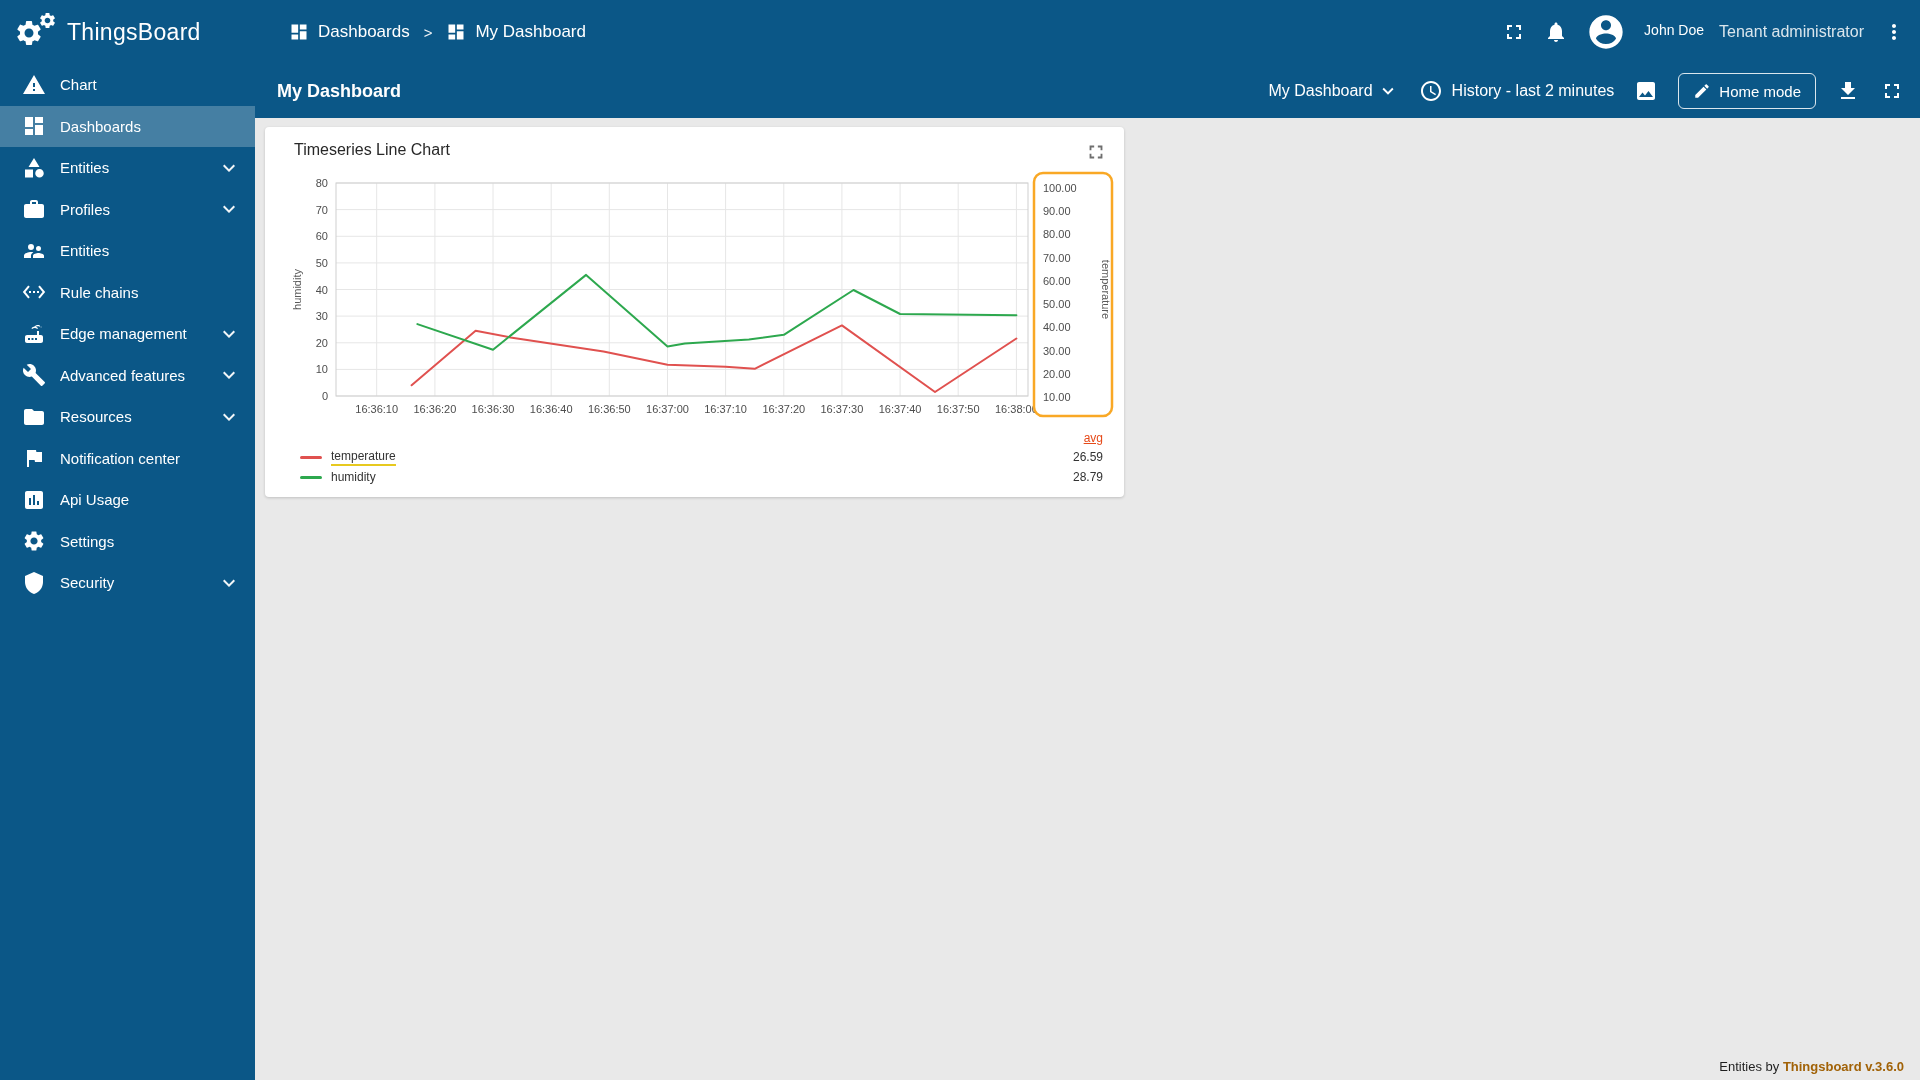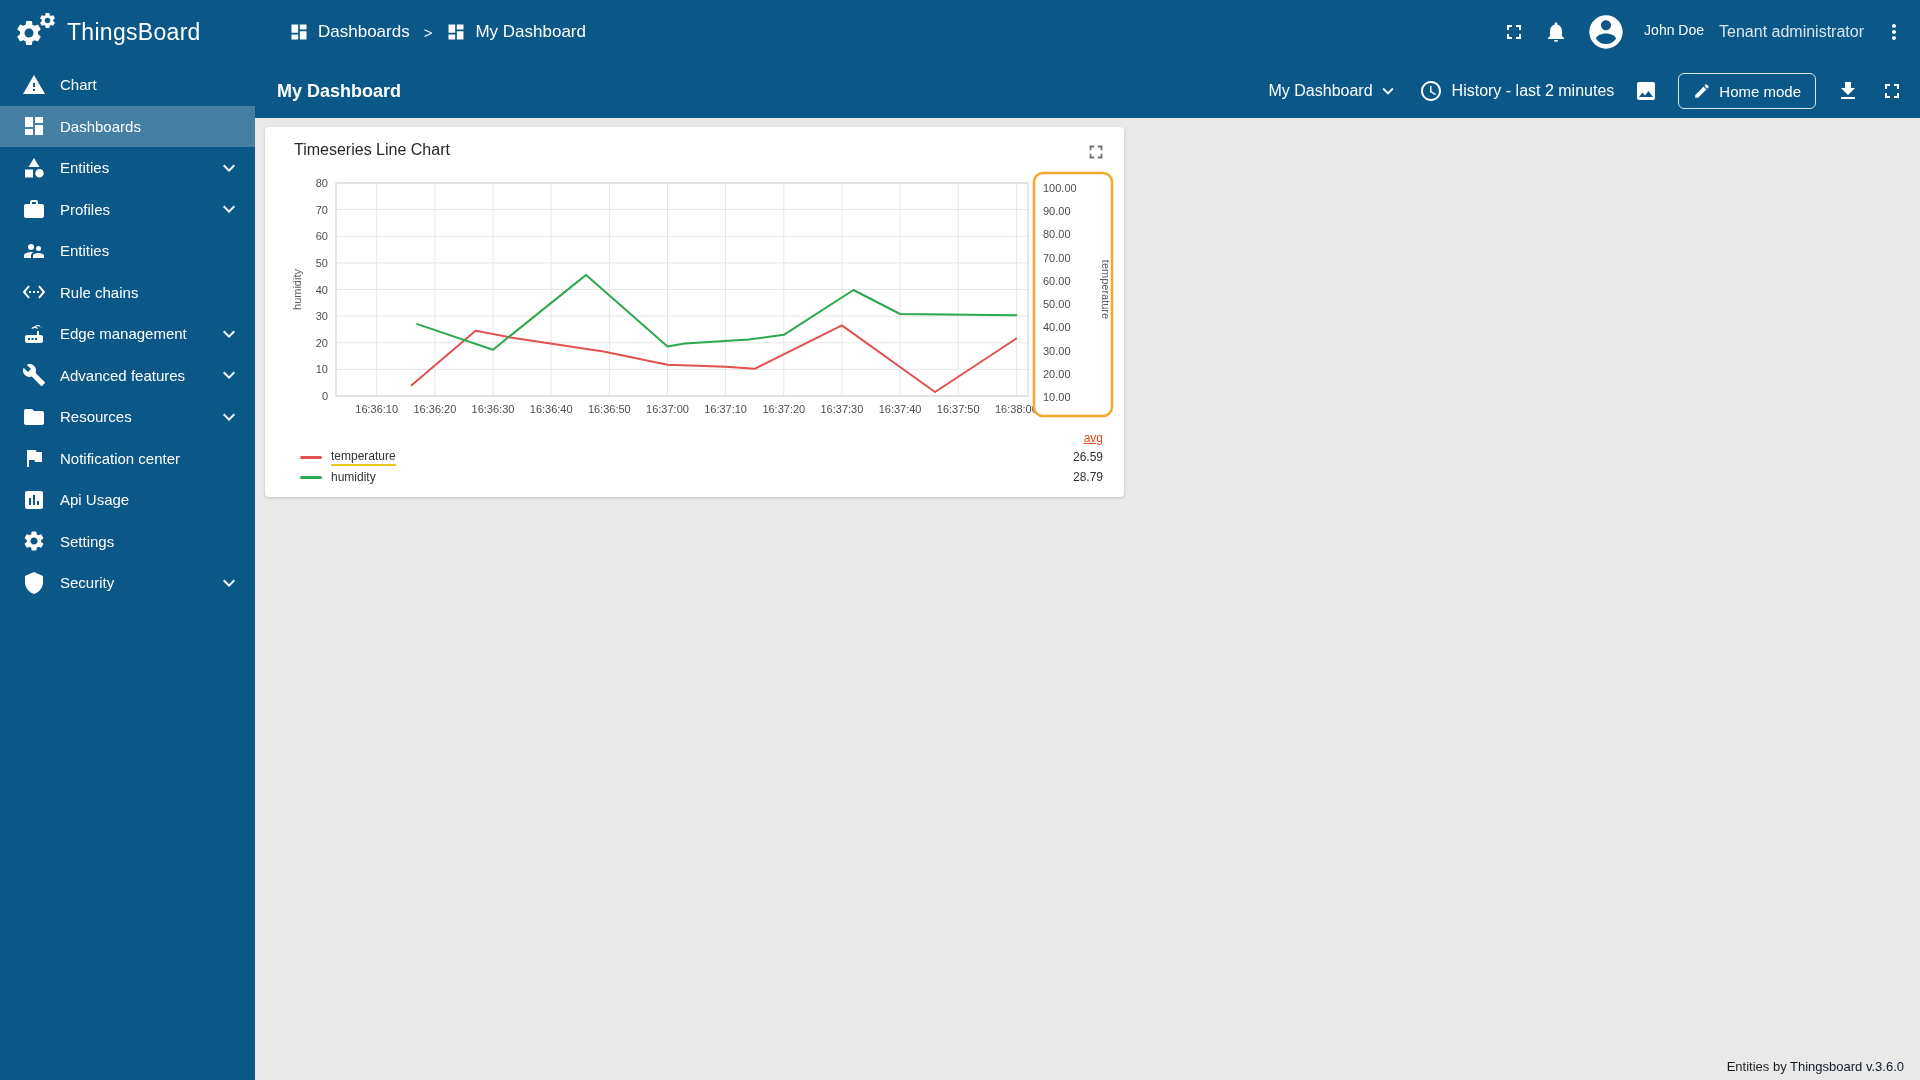--- a/index.html
+++ b/index.html
@@ -56,21 +56,21 @@
   .legend { display:flex; flex-direction:column; padding:0 6px 2px 10px; }
   .lg-row { display:flex; justify-content:space-between; align-items:center; height:20px; }
   .lg-header { height:18px; }
   .lg-name { display:flex; align-items:center; font-size:12px; color:#333; cursor:pointer; }
   .lg-dash { width:22px; height:3px; border-radius:2px; margin-right:9px; display:inline-block; }
   .lg-label.hl { border-bottom:2px solid #e7c91f; padding-bottom:1px; }
   .lg-val { font-size:12px; color:#333; min-width:80px; text-align:right; }
   .lg-avg { font-weight:500; cursor:pointer;text-decoration:underline; }
 
   .footer { position:absolute; right:16px; bottom:6px; font-size:13px; color:#1f1f1f; }
-  .footer a { color:#0f172a; font-weight:400; text-decoration:none; cursor:pointer; }
+  .footer a { color:#a16207; font-weight:700; text-decoration:none; cursor:pointer; }
 </style>
 </head>
 <body>
 
 <div class="app">
 
   <aside class="sidebar">
     <div class="logo">
       <span class="logo-gears">
         <span class="g1"><svg width="30" height="30" viewBox="0 0 24 24" fill="currentColor" aria-hidden="true">

